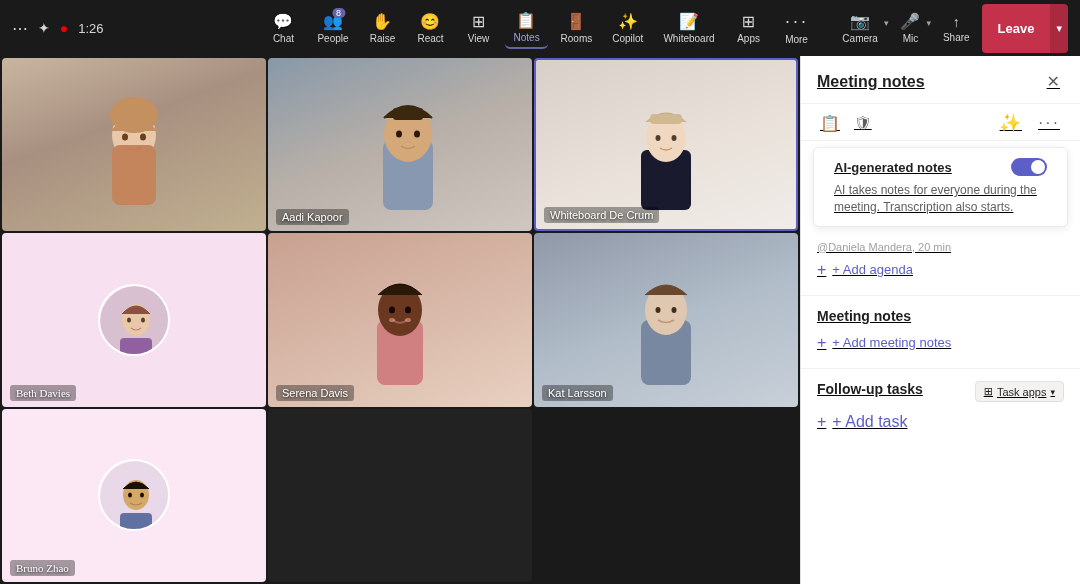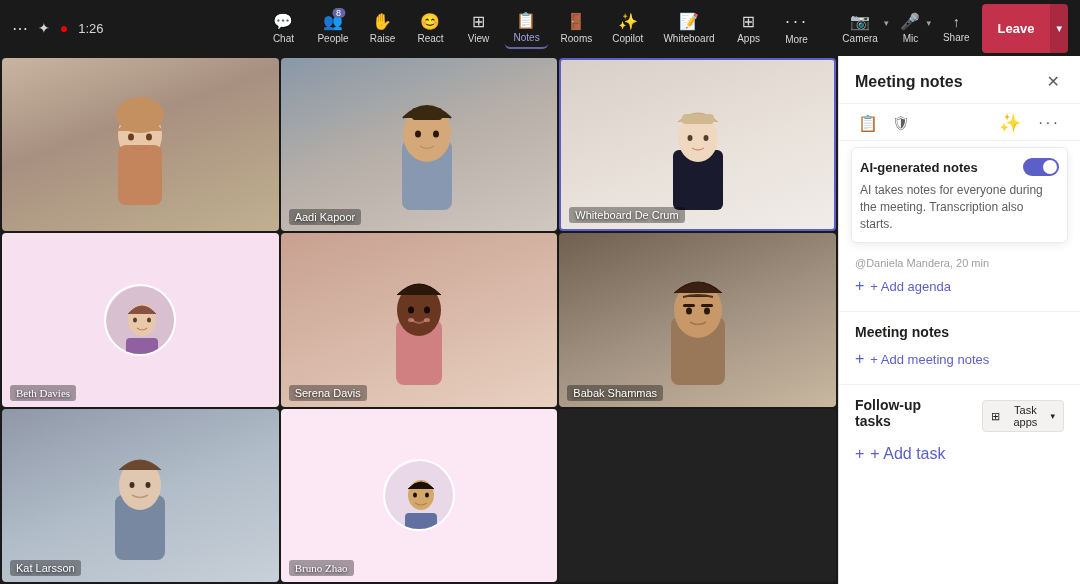--- a/index.html
+++ b/index.html
@@ -146,26 +146,27 @@
       border: 2px solid white;
     }
     .avatar-cell-pink { background: #f7e0f0; }
     .avatar-cell-light { background: #fce8f4; }
 
     
     .photo-person1 { background: linear-gradient(160deg, #c8b8a8 0%, #b09080 100%); }
 
     
     .side-panel {
-      width: 242px;
+      width: 280px;
       background: white;
       display: flex;
       flex-direction: column;
       border-left: 1px solid #e0e0e0;
       flex-shrink: 0;
+      text-decoration: underline;
     }
     .panel-header {
       display: flex;
       align-items: center;
       justify-content: space-between;
       padding: 14px 16px 10px;
       border-bottom: 1px solid #f0f0f0;
     }
     .panel-title {
       font-size: 16px;
@@ -200,21 +201,21 @@
       cursor: pointer;
       padding: 3px;
     }
 
     
     .ai-notes-banner {
       background: white;
       border: 1px solid #edebe9;
       border-radius: 6px;
       margin: 6px 12px;
-      padding: 10px 8px;
+      padding: 10px 20px;
       box-shadow: 0 2px 8px rgba(0,0,0,0.08);
     }
     .ai-notes-top {
       display: flex;
       align-items: center;
       justify-content: space-between;
       margin-bottom: 6px;
     }
     .ai-notes-label {
       font-size: 13px;
@@ -488,36 +489,20 @@
           <ellipse cx="37" cy="55" rx="3" ry="3.5" fill="#180808"></ellipse>
           <ellipse cx="53" cy="55" rx="3" ry="3.5" fill="#180808"></ellipse>
           <path d="M38 65 Q45 71 52 65" stroke="#a06050" stroke-width="2" fill="none"></path>
           <ellipse cx="37" cy="65" rx="3" ry="2" fill="#e8a090" opacity="0.6"></ellipse>
           <ellipse cx="53" cy="65" rx="3" ry="2" fill="#e8a090" opacity="0.6"></ellipse>
         </svg>
       </div>
       <div class="video-name">Serena Davis</div>
     </div>
 
-    <div class="video-cell" style="background: linear-gradient(160deg,#706050 0%,#a09080 50%,#c8b8a0 100%);">
-      <div class="face-container">
-        <svg width="90" height="130" viewBox="0 0 90 130">
-          <rect x="18" y="62" width="54" height="68" rx="8" fill="#987858"></rect>
-          <ellipse cx="45" cy="55" rx="24" ry="28" fill="#c89868"></ellipse>
-          <path d="M21 38 Q45 16 69 38" fill="#3a2010" stroke="#2a1008"></path>
-          <ellipse cx="36" cy="56" rx="3" ry="3.5" fill="#2a1808"></ellipse>
-          <ellipse cx="54" cy="56" rx="3" ry="3.5" fill="#2a1808"></ellipse>
-          <rect x="30" y="49" width="12" height="3" rx="1.5" fill="#2a1808"></rect>
-          <rect x="48" y="49" width="12" height="3" rx="1.5" fill="#2a1808"></rect>
-          <path d="M37 67 Q45 72 53 67" stroke="#a07850" stroke-width="1.5" fill="none"></path>
-          <path d="M30 42 Q45 38 60 42" stroke="#4a3020" stroke-width="2" fill="#3a2010"></path>
-        </svg>
-      </div>
-      <div class="video-name">Babak Shammas</div>
-    </div>
 
     <div class="video-cell" style="background: linear-gradient(160deg,#9098a8 0%,#b0bcc8 50%,#c8d0d8 100%);">
       <div class="face-container">
         <svg width="90" height="130" viewBox="0 0 90 130">
           <rect x="20" y="65" width="50" height="65" rx="8" fill="#7888a0"></rect>
           <ellipse cx="45" cy="55" rx="21" ry="25" fill="#e0c8b0"></ellipse>
           <path d="M24 40 Q45 20 66 40" fill="#6a4830" stroke="#6a4830"></path>
           <ellipse cx="37" cy="55" rx="2.5" ry="3" fill="#403020"></ellipse>
           <ellipse cx="53" cy="55" rx="2.5" ry="3" fill="#403020"></ellipse>
           <path d="M37 65 Q45 70 53 65" stroke="#c09878" stroke-width="1.5" fill="none"></path>

